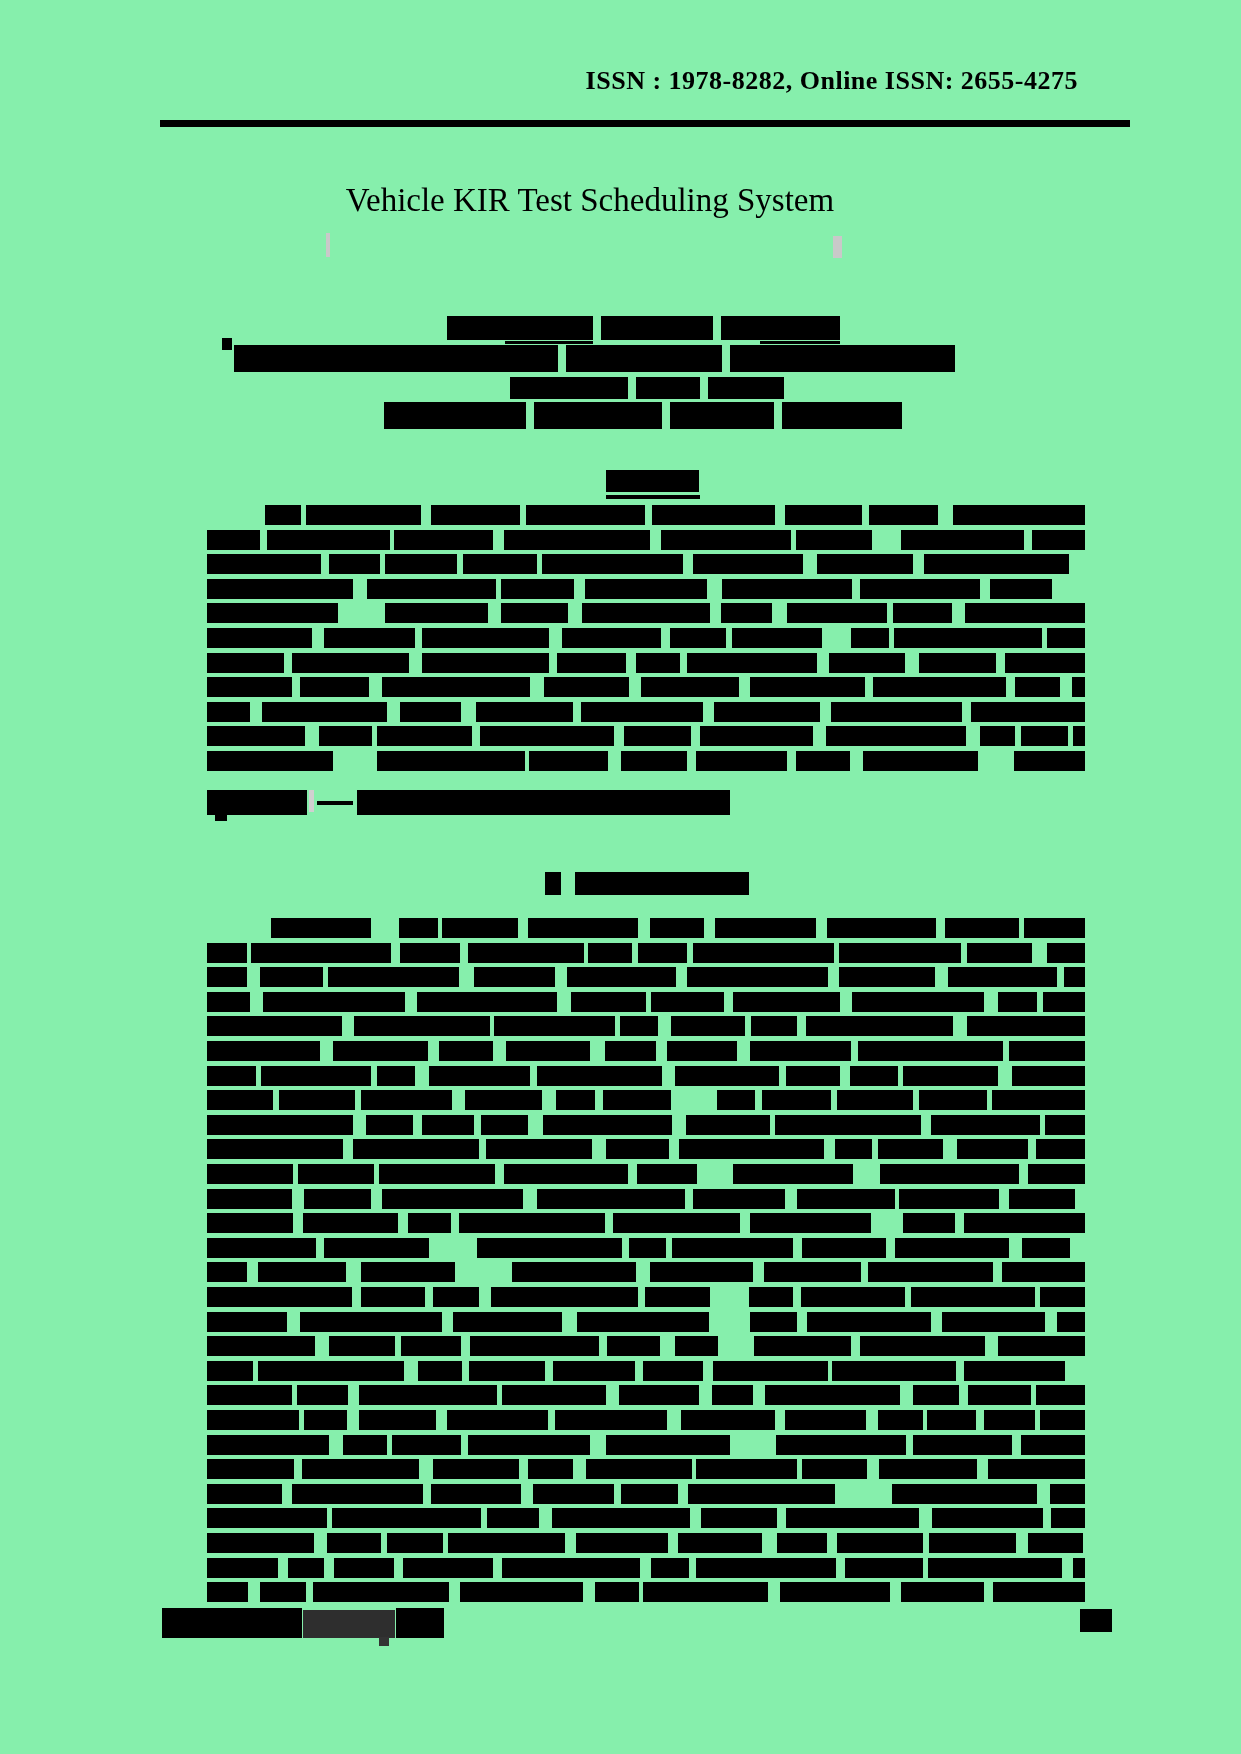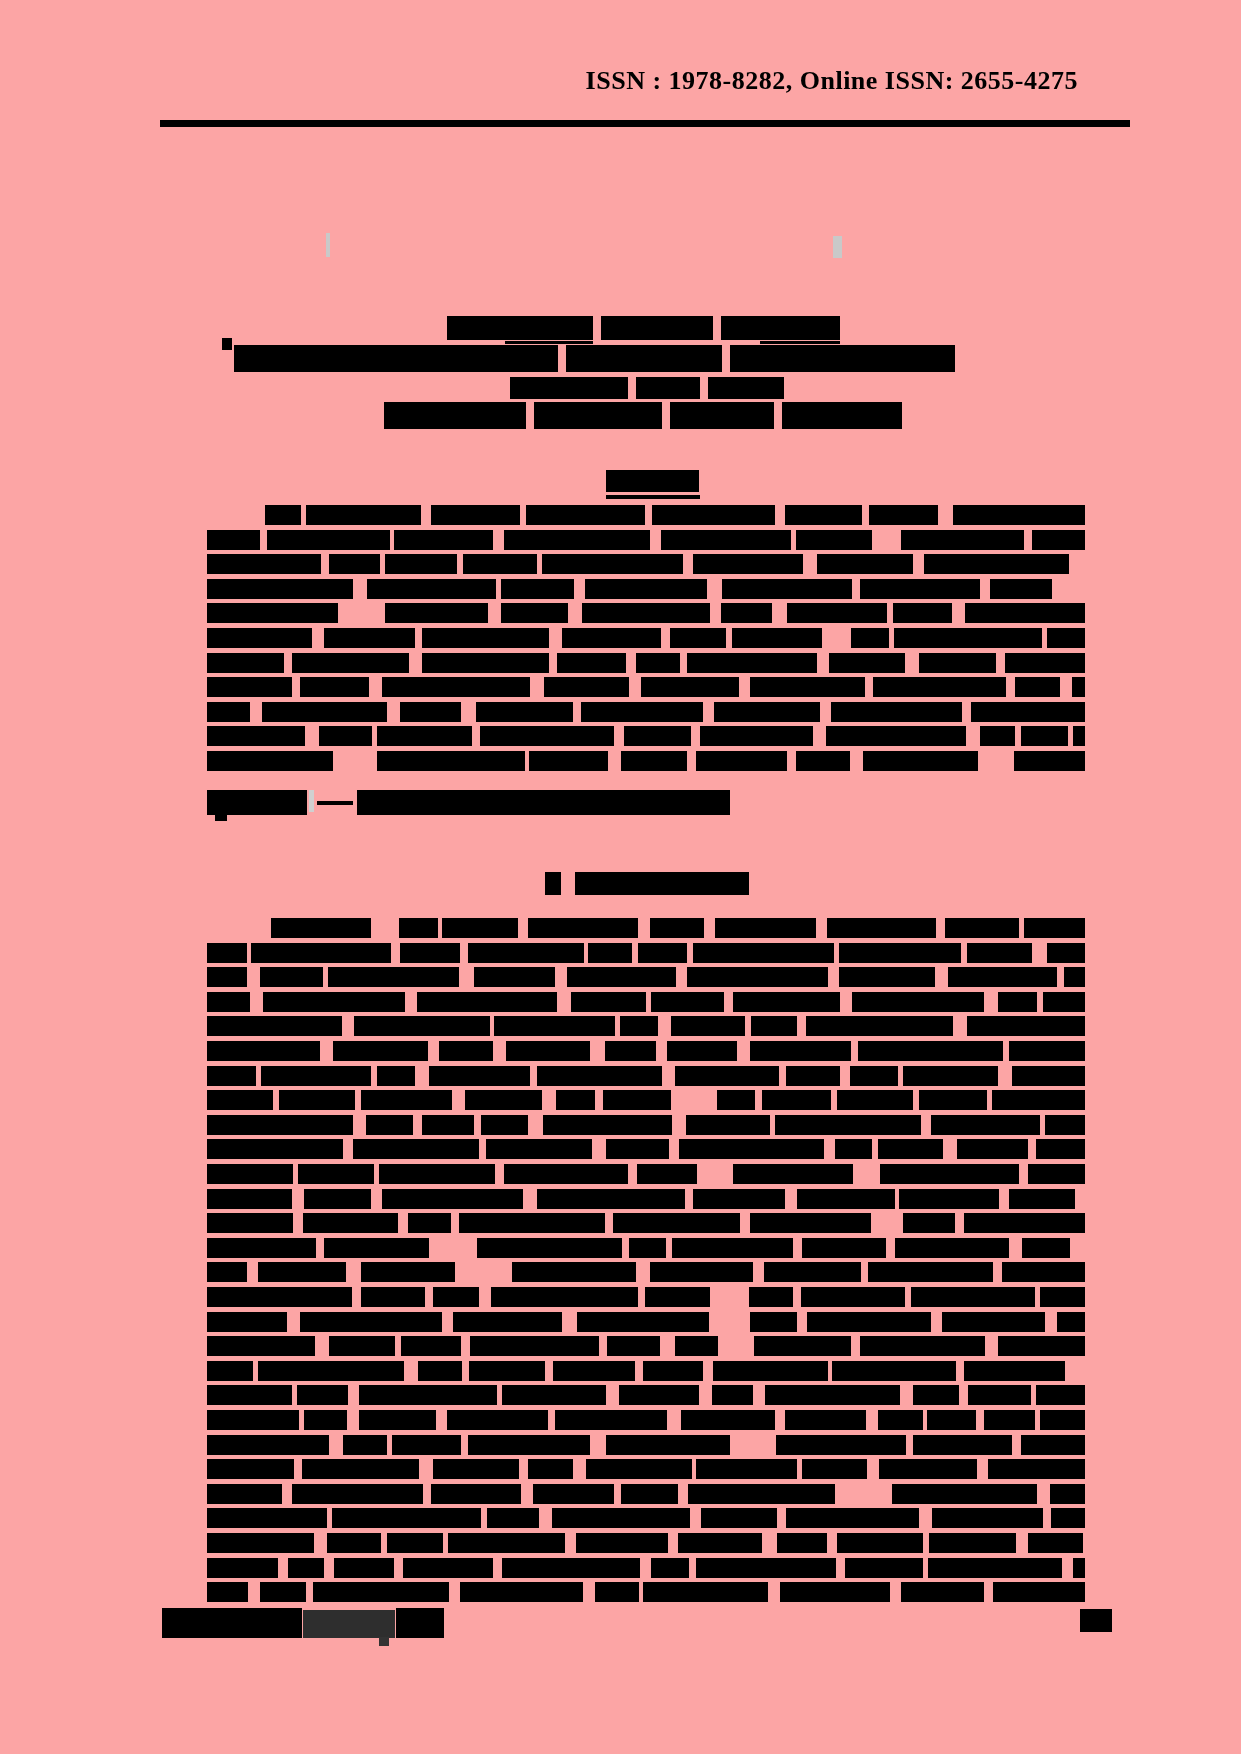--- a/index.html
+++ b/index.html
@@ -1,20 +1,20 @@
 <!DOCTYPE html>
 <html><head>
 <meta charset="utf-8">
 <style>
   html,body{margin:0;padding:0;background:#777;}
   .page{
     position:relative;
     width:1241px;height:1754px;
     margin:0 auto;
-    background:#fca5a5;
+    background:#86efac;
     overflow:hidden;
     font-family:"Liberation Serif", serif;
   }
   .issn-header{
     position:absolute;
     top:66px;right:163px;
     font-size:26px;
     font-weight:bold;
     color:#000;
     letter-spacing:0.5px;
@@ -47,20 +47,21 @@
 </head>
 <body>
 
 <div class="page">
 
   <div class="issn-header">ISSN : 1978-8282, Online ISSN: 2655-4275</div>
 
   <div class="header-rule"></div>
 
   <div class="paper-title">
+    <div>Vehicle KIR Test Scheduling System</div>
   </div>
 
   <div class="redaction-layer">
       <div class="rblock" style="top: 233px; left: 326px; width: 4px; height: 24px; background: rgb(201, 201, 201);"></div>
       <div class="rblock" style="top: 236px; left: 833px; width: 9px; height: 22px; background: rgb(201, 201, 201);"></div>
       <div class="rblock" style="top: 316px; left: 447px; width: 146px; height: 24px; background: rgb(0, 0, 0);"></div>
       <div class="rblock" style="top: 316px; left: 601px; width: 112px; height: 24px; background: rgb(0, 0, 0);"></div>
       <div class="rblock" style="top: 316px; left: 721px; width: 119px; height: 24px; background: rgb(0, 0, 0);"></div>
       <div class="rblock" style="top: 341px; left: 505px; width: 88px; height: 3px; background: rgb(0, 0, 0);"></div>
       <div class="rblock" style="top: 341px; left: 760px; width: 80px; height: 3px; background: rgb(0, 0, 0);"></div>

